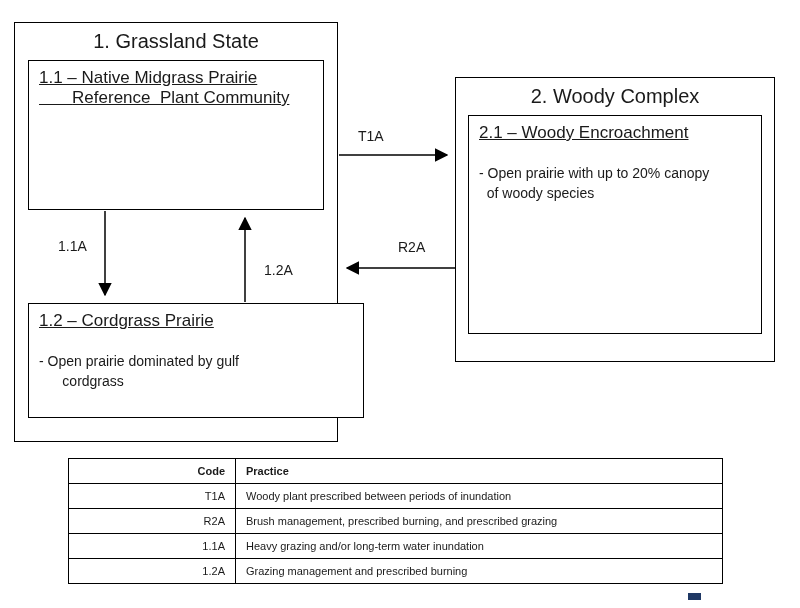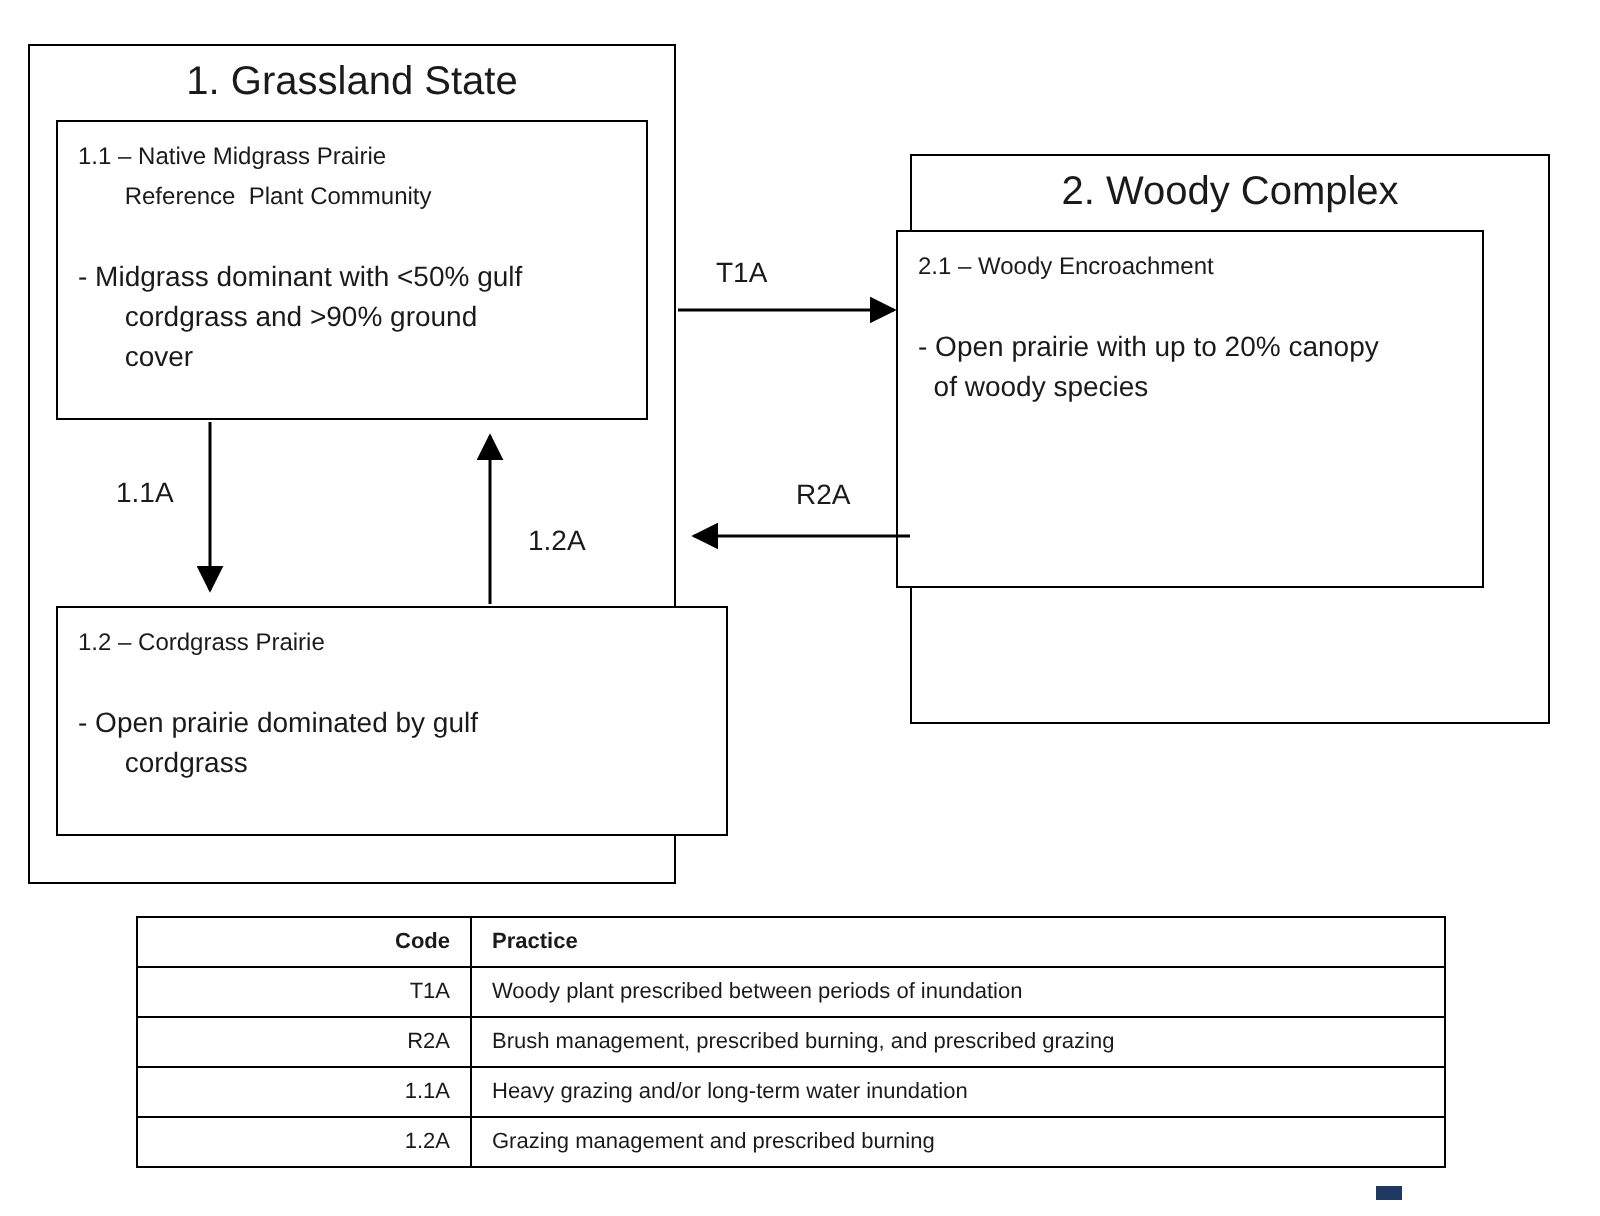--- a/index.html
+++ b/index.html
@@ -20,23 +20,24 @@
   .outer-box{border-width:1px;}
   .inner-box{border-width:1px;}
   .state-title{
     position:absolute;
     text-align:center;
     font-size:20px;
     line-height:18px;
   }
   .inner-text{
     padding:7px 10px 0 10px;
-    font-size:12px;
+    font-size:17px;
     line-height:20px;
     white-space:pre-wrap;
+    text-decoration:underline;
   }
   .inner-body{
     padding:20px 10px 0 10px;
     font-size:14px;
     line-height:20px;
     white-space:pre-wrap;
   }
   .arrow-label{
     position:absolute;
     font-size:14px;
@@ -78,35 +79,32 @@
 <body>
 
 <div class="screen">
 
   <div class="box outer-box" style="left:14px;top:22px;width:324px;height:420px;"></div>
   <div class="state-title" style="left:14px;top:32px;width:324px;">1. Grassland State</div>
 
   <div class="box inner-box" style="left:28px;top:60px;width:296px;height:150px;">
     <div class="inner-text">1.1 – Native Midgrass Prairie
        Reference  Plant Community</div>
-    <div class="inner-body">- Midgrass dominant with &lt;50% gulf
-      cordgrass and &gt;90% ground
-      cover</div>
   </div>
 
   <div class="box inner-box" style="left:28px;top:303px;width:336px;height:115px;">
     <div class="inner-text">1.2 – Cordgrass Prairie</div>
     <div class="inner-body">- Open prairie dominated by gulf
       cordgrass</div>
   </div>
 
   <div class="box outer-box" style="left:455px;top:77px;width:320px;height:285px;"></div>
   <div class="state-title" style="left:455px;top:87px;width:320px;">2. Woody Complex</div>
 
-  <div class="box inner-box" style="left:448px;top:115px;width:294px;height:179px;">
+  <div class="box inner-box" style="left:468px;top:115px;width:294px;height:219px;">
     <div class="inner-text">2.1 – Woody Encroachment</div>
     <div class="inner-body">- Open prairie with up to 20% canopy
   of woody species</div>
   </div>
 
   <svg class="arrows" viewBox="0 0 800 450" xmlns="http://www.w3.org/2000/svg">
     <defs>
       <marker id="ah" viewBox="0 0 10 10" refX="9" refY="5" markerWidth="9" markerHeight="9" orient="auto">
         <path d="M0,0 L10,5 L0,10 z" fill="#000000"></path>
       </marker>

